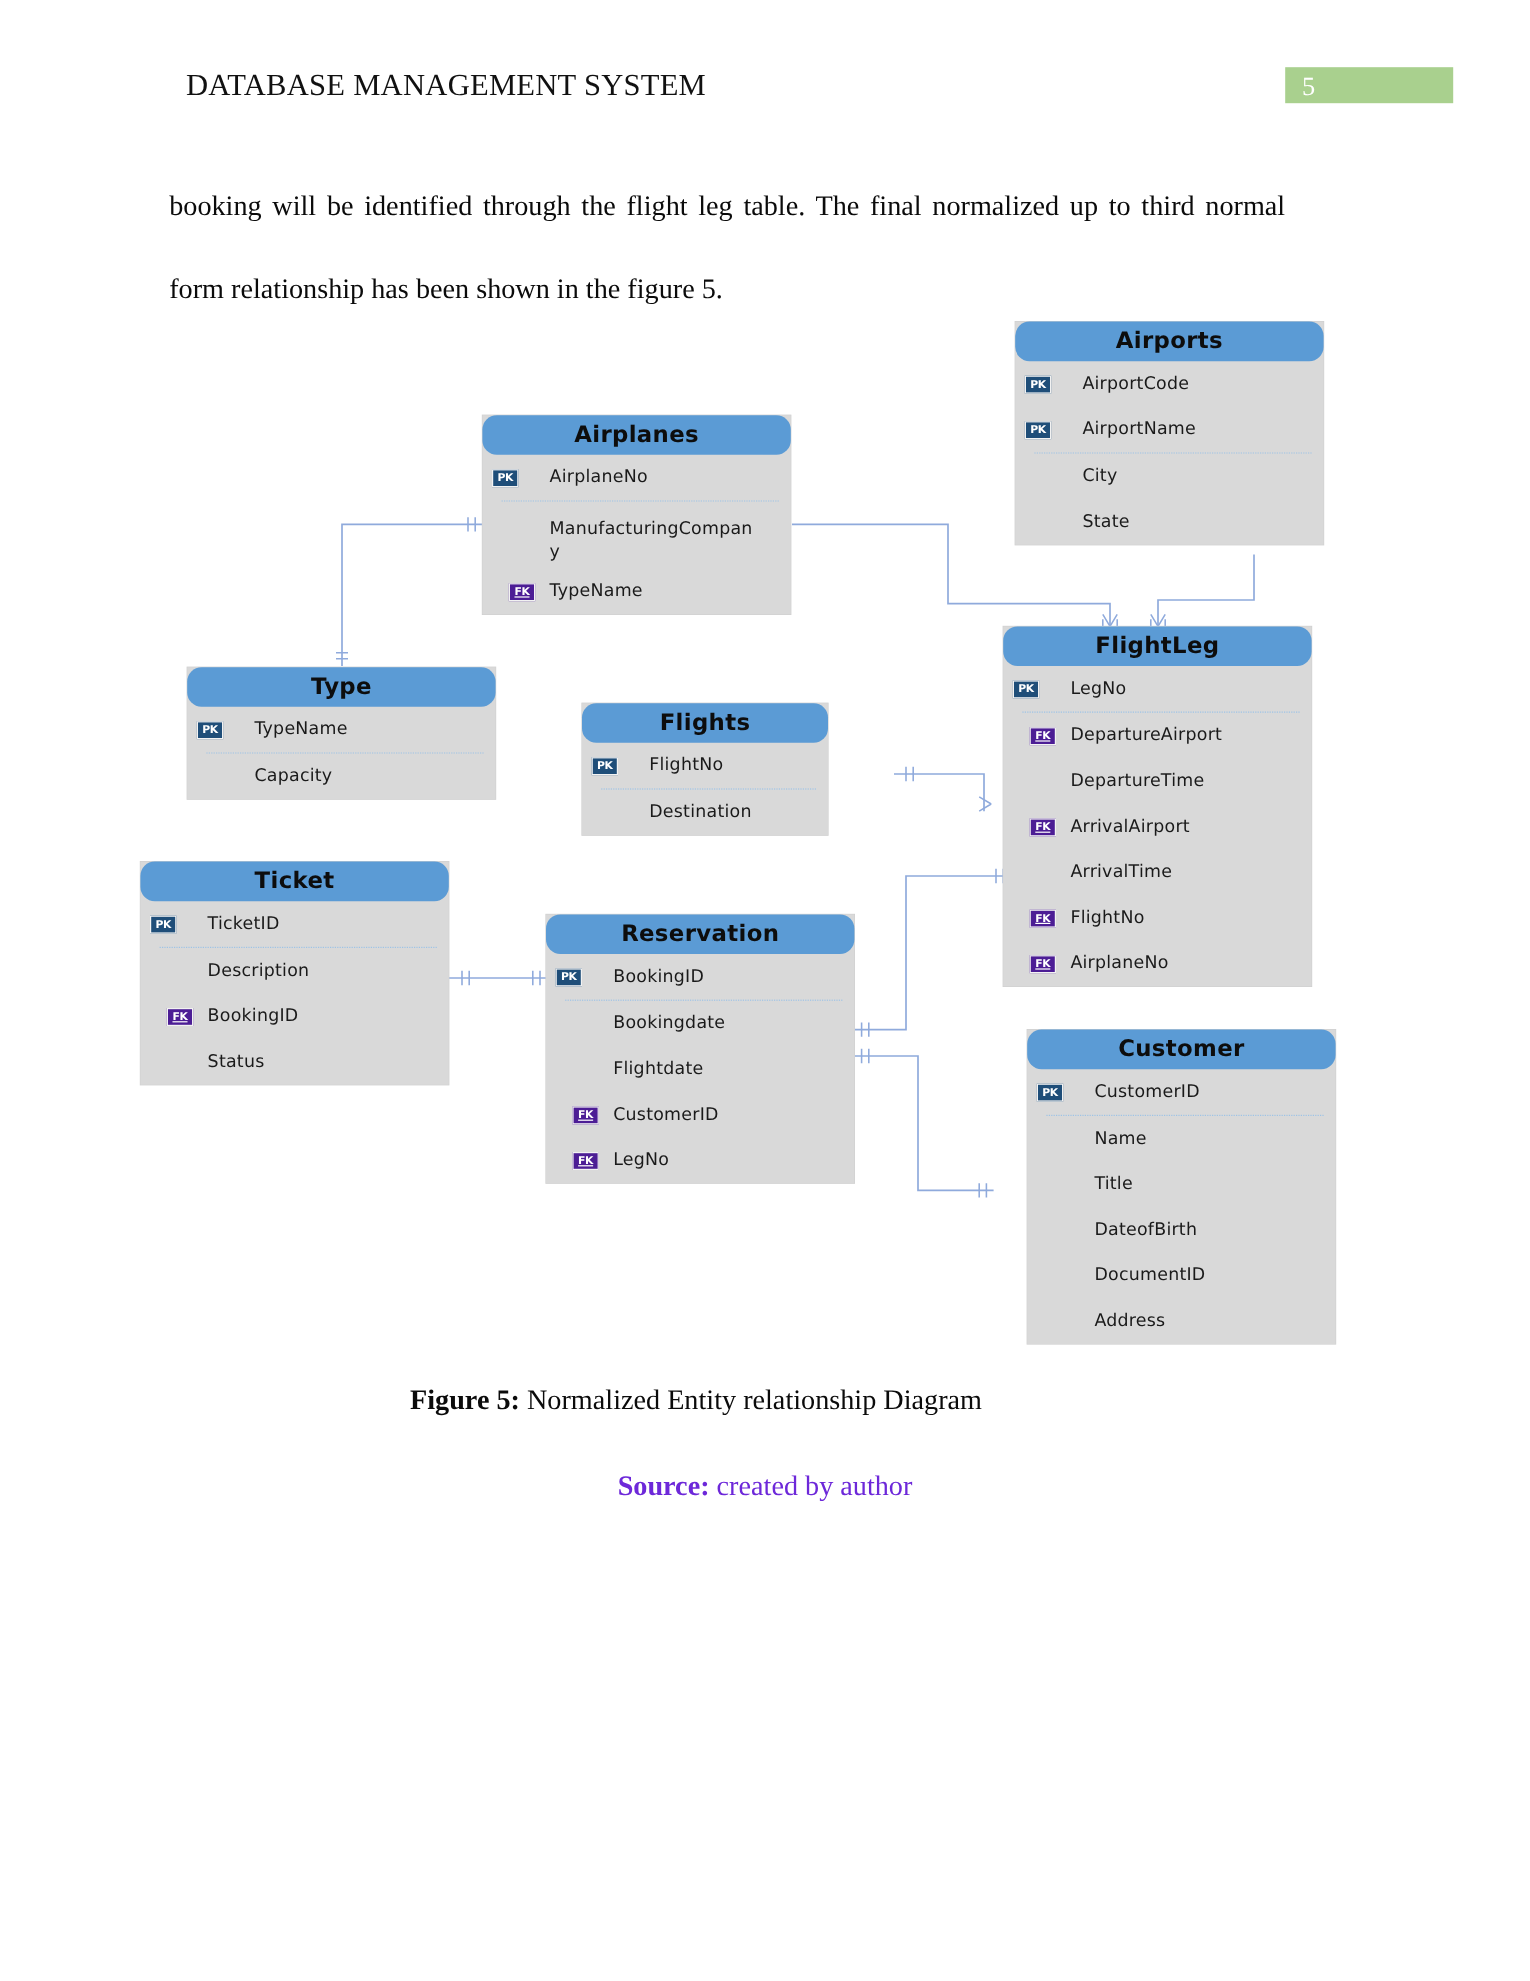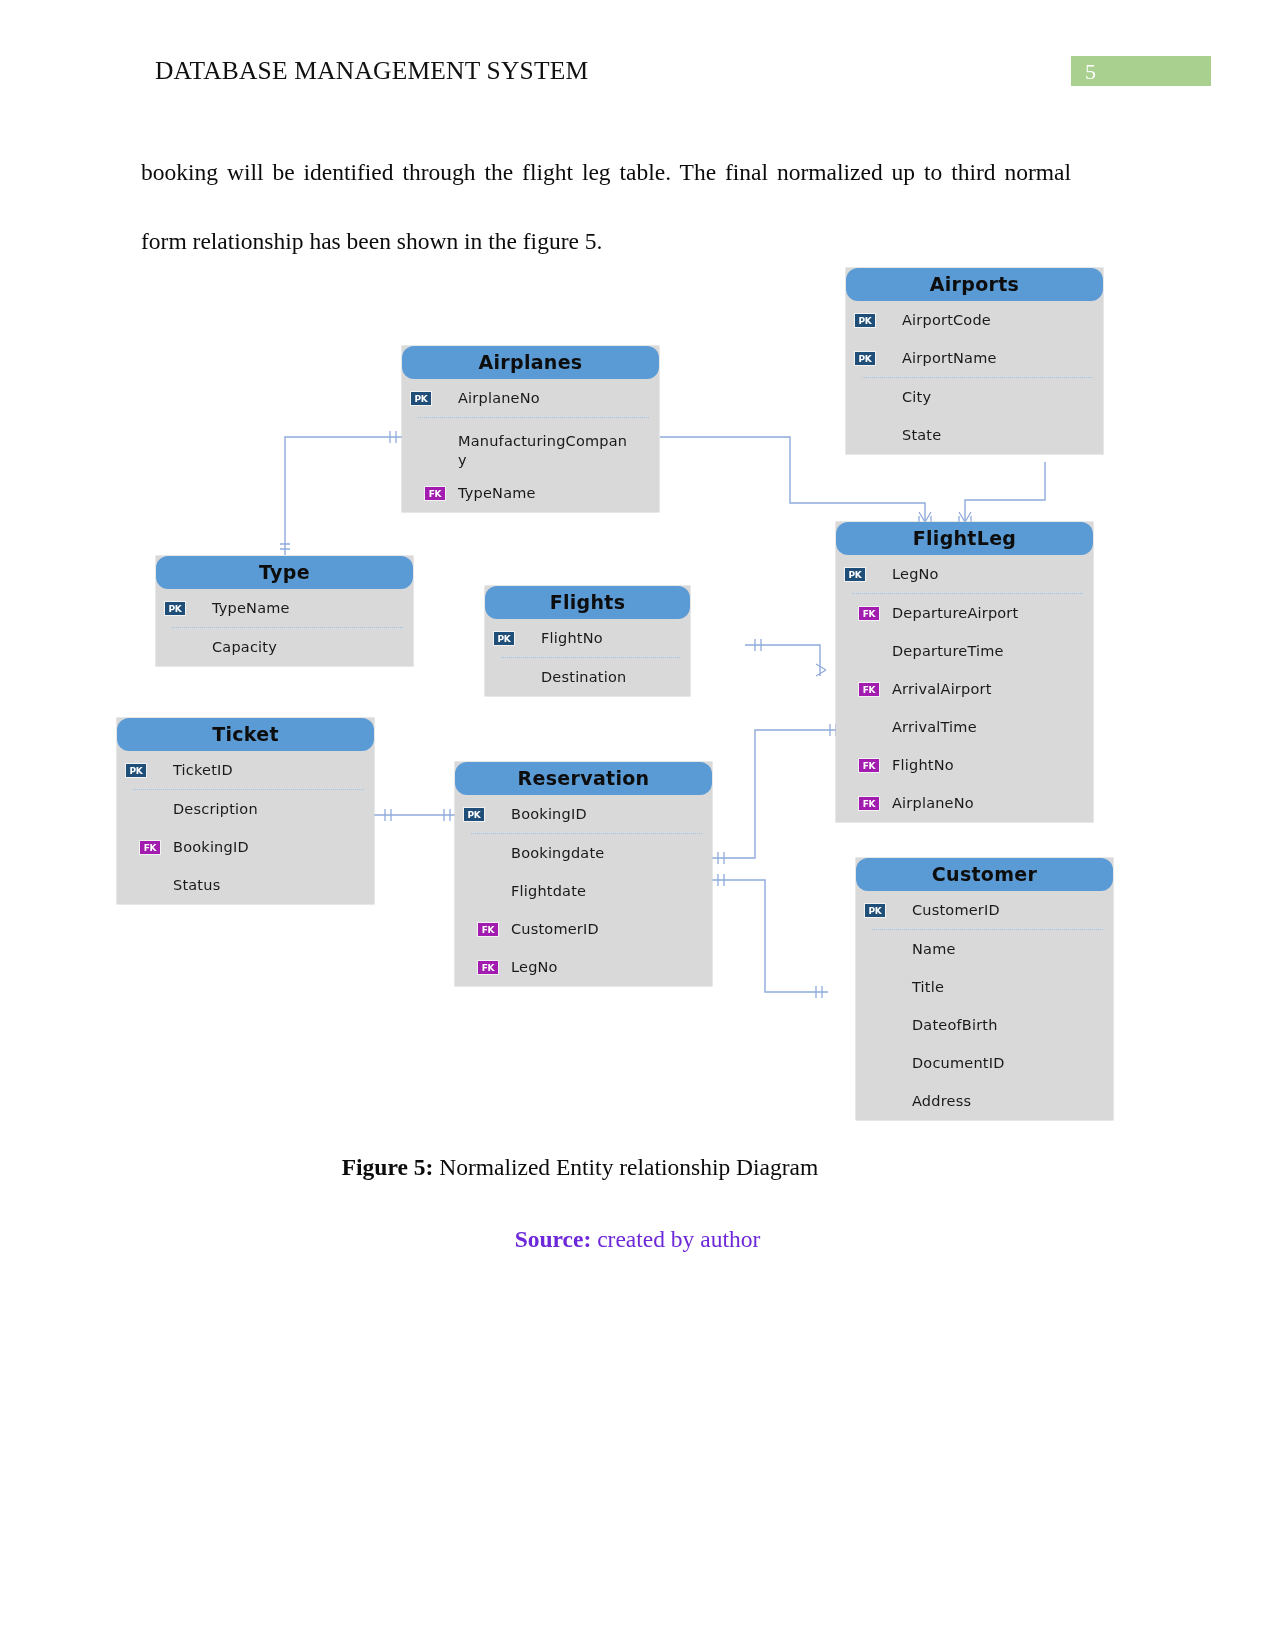--- a/index.html
+++ b/index.html
@@ -113,21 +113,21 @@
     line-height: 15px;
     text-align: center;
     font-family: "DejaVu Sans", sans-serif;
     font-size: 9px;
     font-weight: bold;
     color: #ffffff;
     border: 1px solid #f2f2f2;
     letter-spacing: -0.3px;
   }
   .badge.pk { background: #1f4e79; }
-  .badge.fk { background: #a21caf; }
+  .badge.fk { background: #4c1d95; text-decoration: underline; }
   .key-divider {
     height: 0;
     border-top: 1px dotted #9dc3e6;
     margin: 0 10px 0 16px;
   }
 
   
   #figure-caption {
     position: absolute;
     left: 0; top: 1154px;

